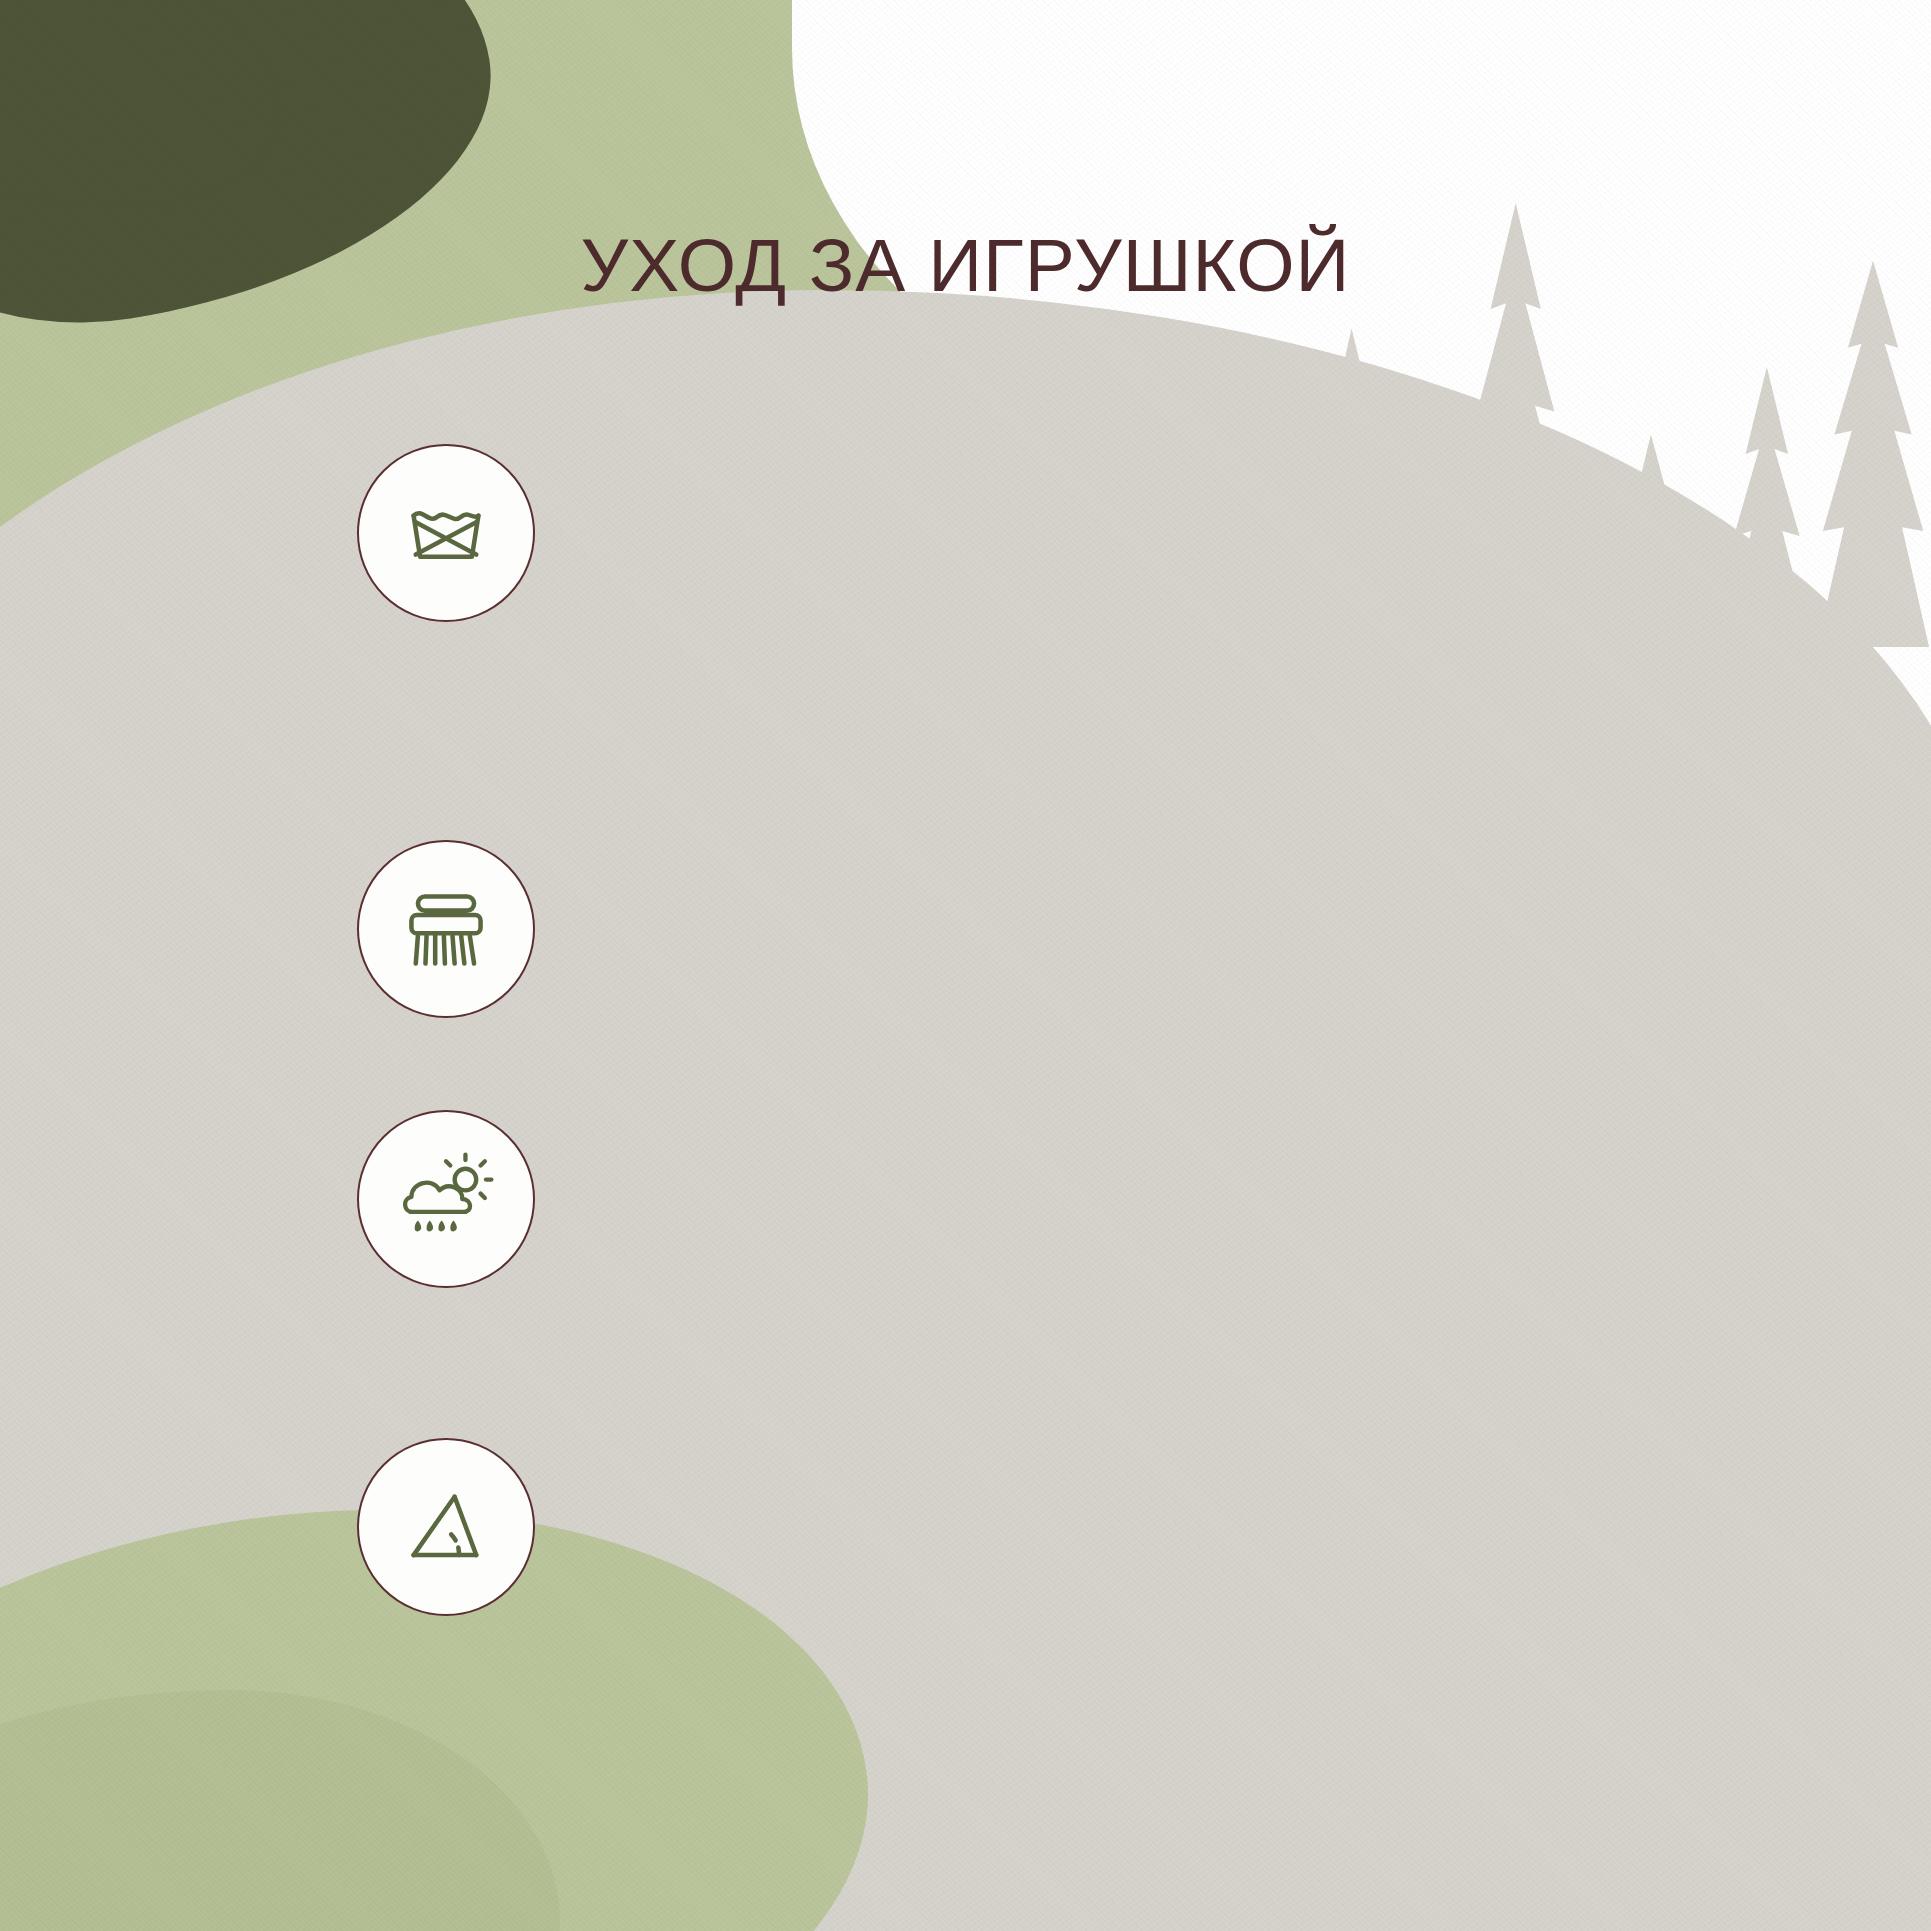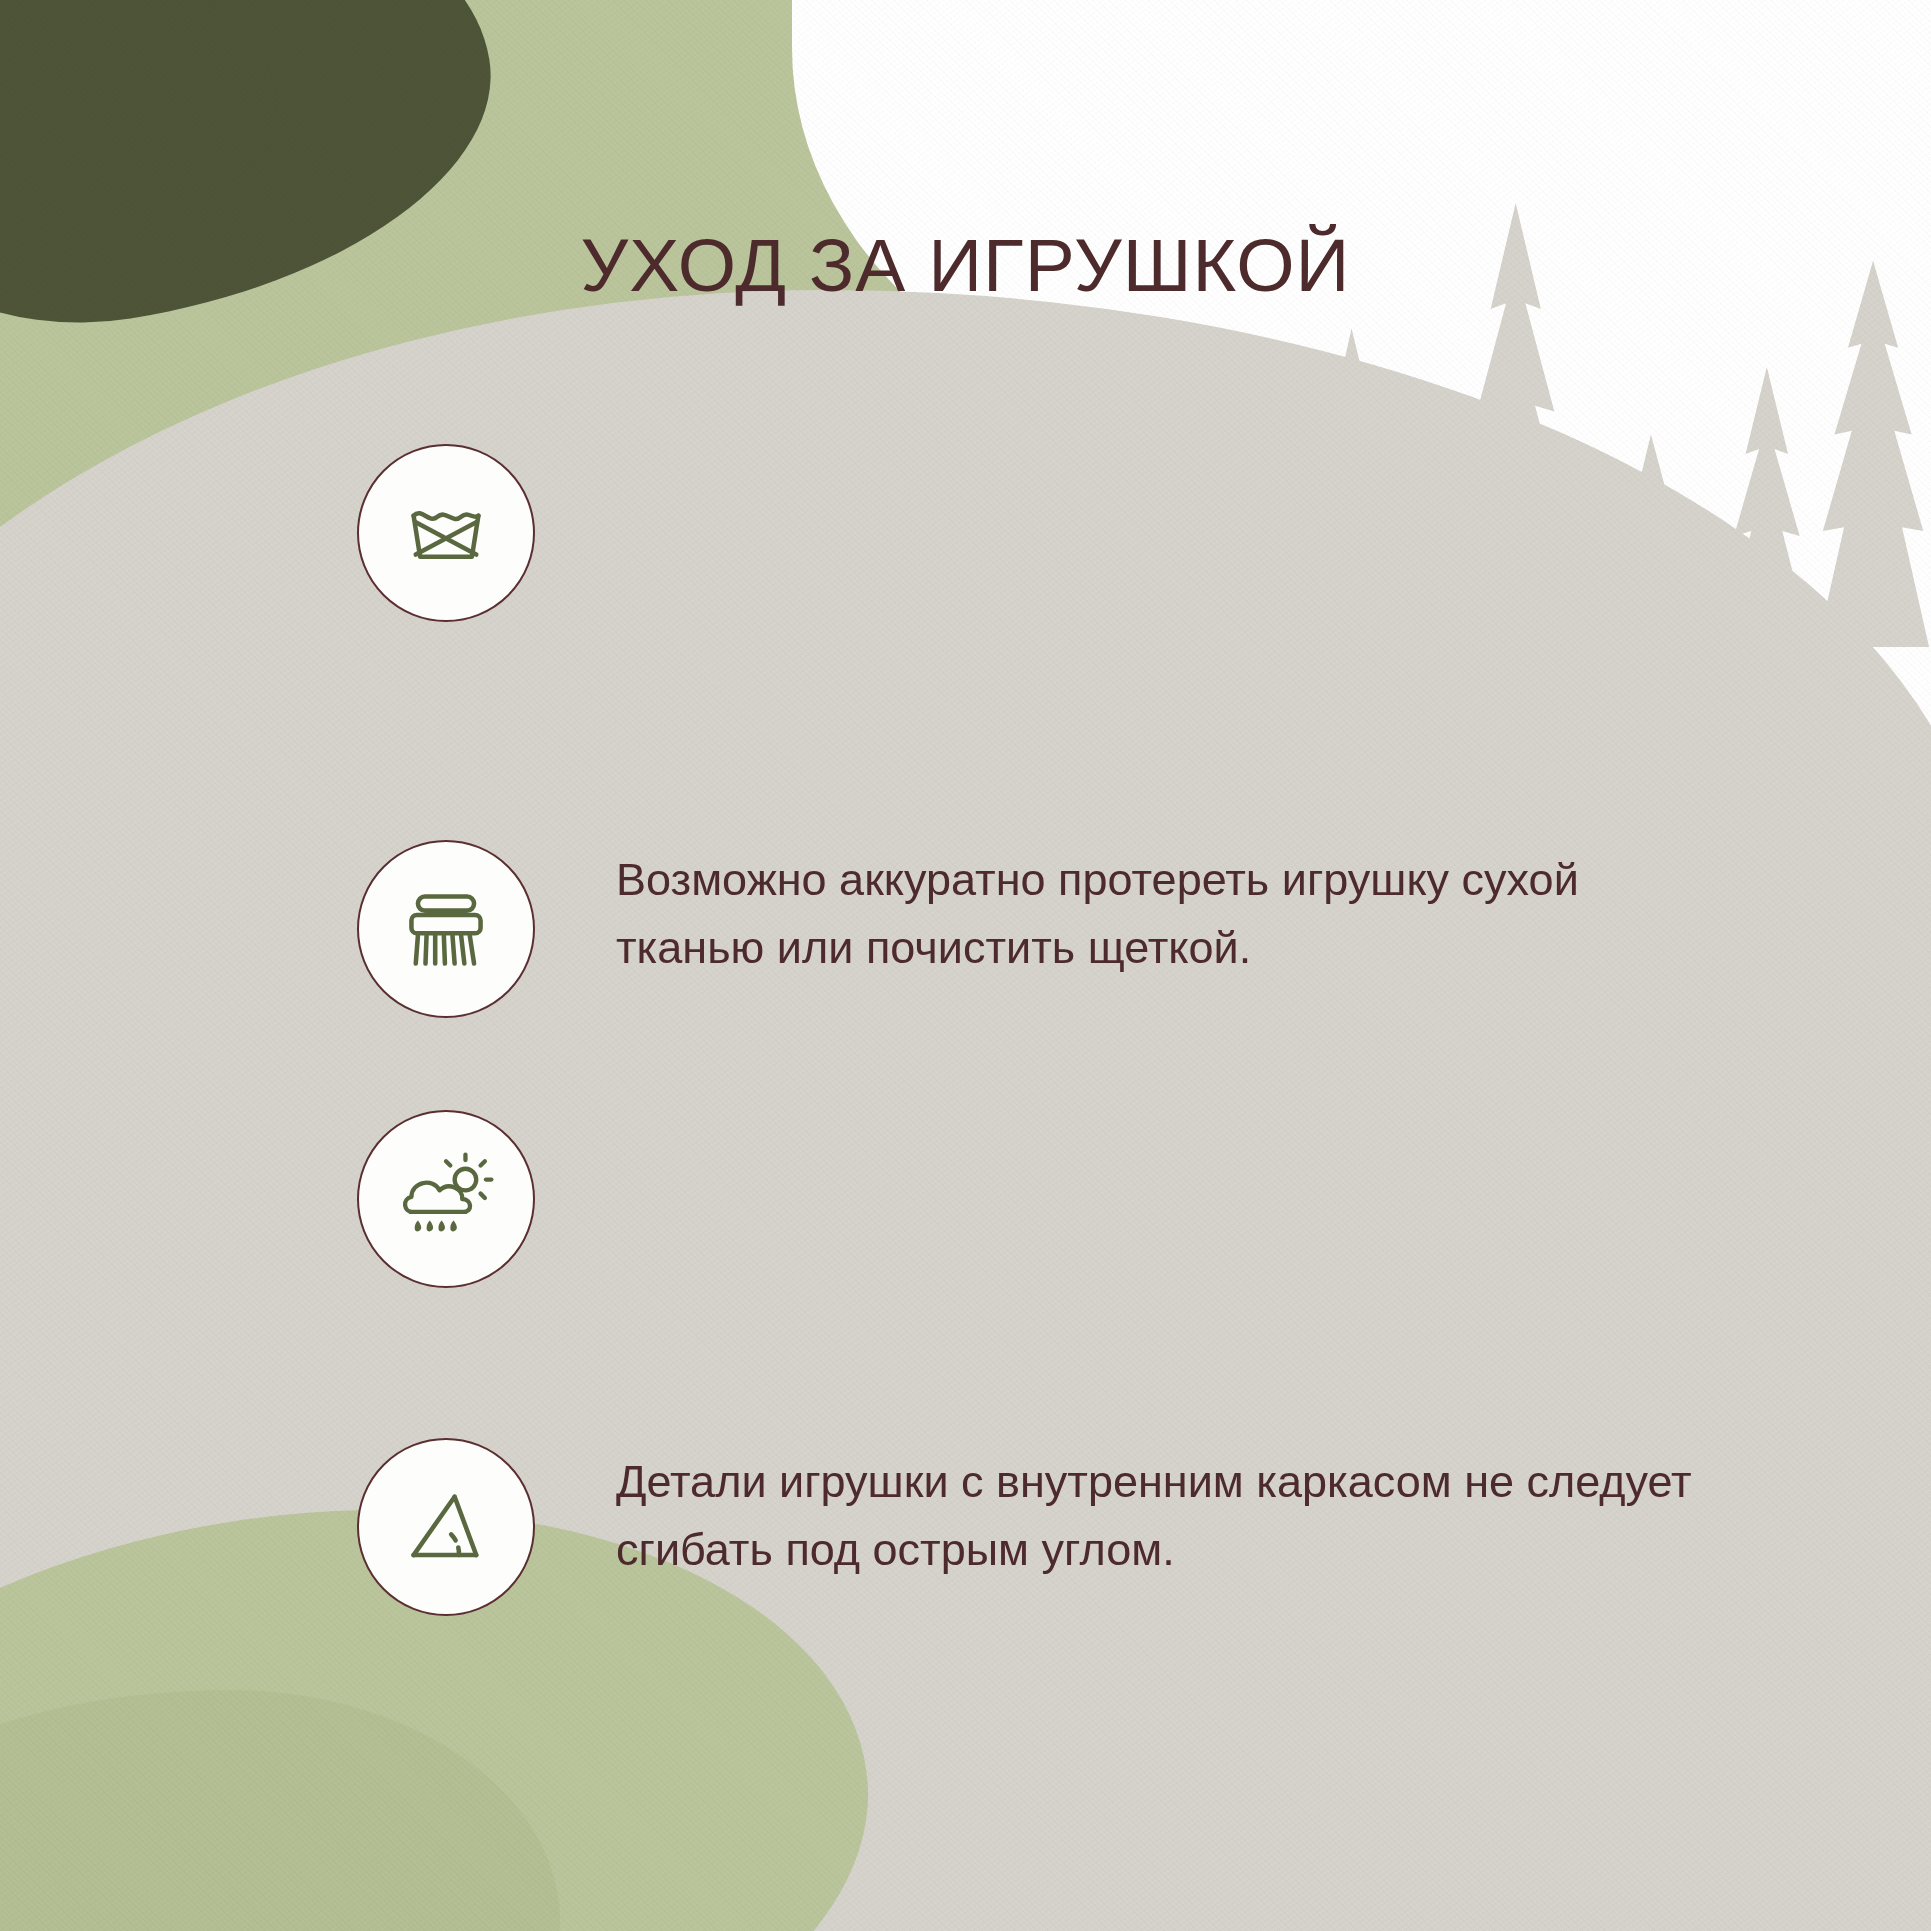--- a/index.html
+++ b/index.html
@@ -197,21 +197,20 @@
               <path d="M24 56 L22 82"></path>
               <path d="M32 56 L31 82"></path>
               <path d="M40 56 L40 82"></path>
               <path d="M48 56 L49 82"></path>
               <path d="M56 56 L58 82"></path>
               <path d="M64 56 L67 82"></path>
               <path d="M72 56 L76 82"></path>
             </g>
           </svg>
         </div>
-        <div class="row-text">Возможно аккуратно протереть игрушку сухой тканью или почистить щеткой.</div>
       </div>
 
       <div class="row r2">
         <div class="badge">
           <svg width="108" height="108" viewBox="0 0 100 100">
             <g fill="none" stroke="#5a6840" stroke-width="4" stroke-linecap="round" stroke-linejoin="round">
               <circle cx="68" cy="32" r="10"></circle>
               <path d="M68 14 L68 9"></path>
               <path d="M82 19 L86 15"></path>
               <path d="M87 32 L92 32"></path>
@@ -233,19 +232,18 @@
         <div class="badge">
           <svg width="108" height="108" viewBox="0 0 100 100">
             <g fill="none" stroke="#5a6840" stroke-width="4.2" stroke-linecap="round" stroke-linejoin="round">
               <path d="M20 76 L78 76"></path>
               <path d="M20 76 L58 22"></path>
               <path d="M58 22 L78 76"></path>
               <path d="M62 76 A26 26 0 0 0 54 56" stroke-dasharray="7 7"></path>
             </g>
           </svg>
         </div>
-        <div class="row-text">Детали игрушки с внутренним каркасом не следует сгибать под острым углом.</div>
       </div>
 
     </div>
   </div>
 </div>
 
 
 </body></html>

